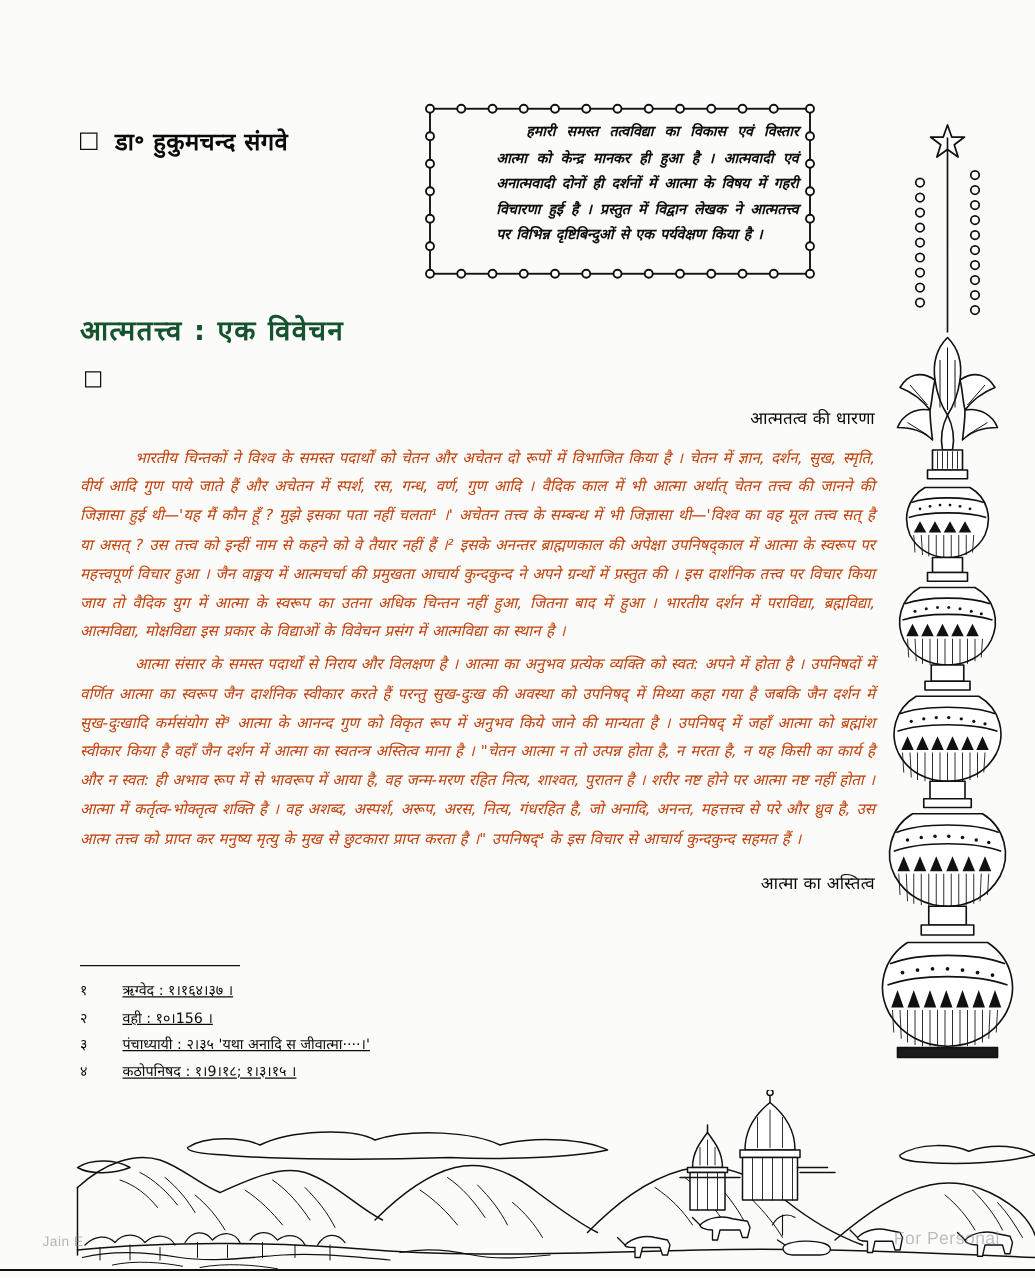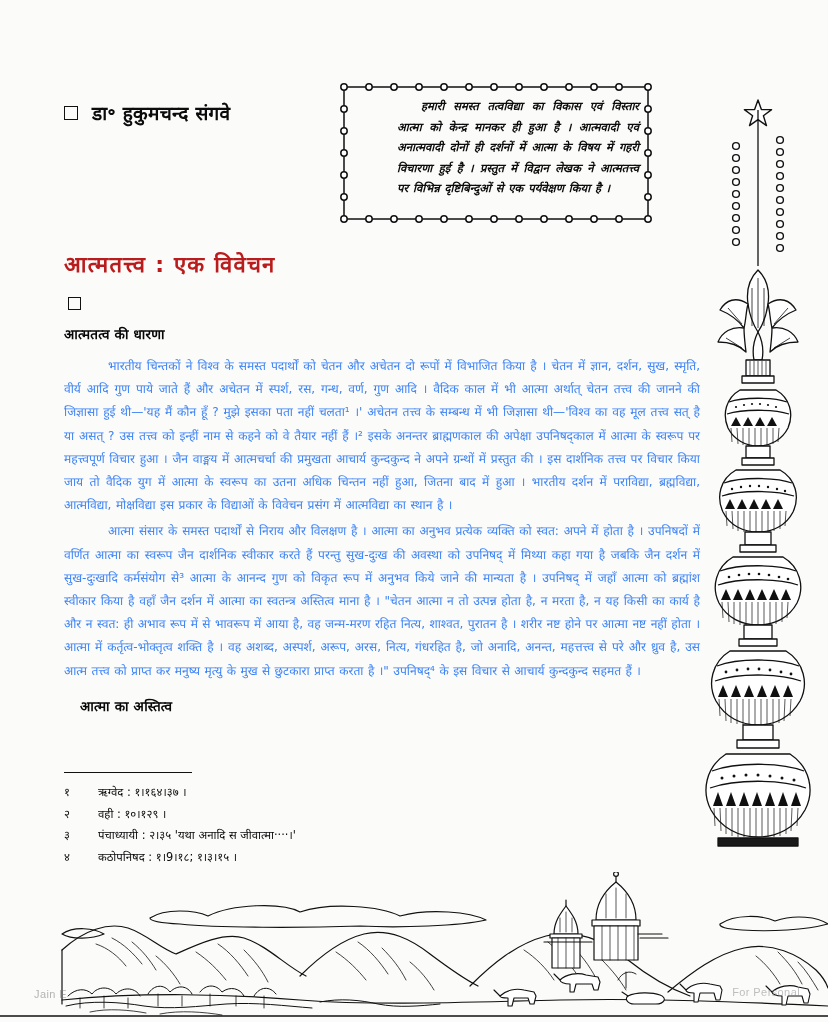--- a/index.html
+++ b/index.html
@@ -77,21 +77,21 @@
 
   
   .article-title {
     position: absolute;
     left: 64px;
     top: 248px;
     font-family: "DejaVu Sans", sans-serif;
     font-size: 22px;
     font-weight: 700;
     letter-spacing: 1.2px;
-    color: #b91c1c;
+    color: #14532d;
   }
 
   .sq-bullet-2 {
     position: absolute;
     left: 68px;
     top: 297px;
     width: 11px;
     height: 11px;
     border: 1.6px solid #111;
   }
@@ -100,35 +100,37 @@
   .body-col {
     position: absolute;
     left: 64px;
     top: 325px;
     width: 636px;
   }
   h2.section-head {
     margin: 0 0 12px 0;
     font-family: "DejaVu Sans", sans-serif;
     font-size: 13.5px;
-    font-weight: 700;
+    font-weight: 400;
     letter-spacing: .2px;
     color: #080808;
+    text-align: right;
   }
   h2.section-head.spaced { margin-top: 14px; margin-left: 16px; }
 
   p.body-para {
     margin: 0 0 3px 0;
     font-family: "DejaVu Sans", sans-serif;
     font-size: 12.1px;
     line-height: 23.2px;
     text-align: justify;
     text-indent: 44px;
-    color: #3b82f6;
+    color: #c2410c;
     word-spacing: .6px;
+    font-style: italic;
   }
 
   
   .fn-rule {
     position: absolute;
     left: 64px;
     top: 772px;
     width: 128px;
     height: 1.4px;
     background: #111;
@@ -144,21 +146,21 @@
     color: #0b0b0b;
   }
   .fn-row {
     display: flex;
     gap: 0;
   }
   .fn-num {
     width: 34px;
     flex: 0 0 34px;
   }
-  .fn-text { flex: 1 1 auto; }
+  .fn-text { flex: 1 1 auto; text-decoration: underline; }
 
   
   .pillar {
     position: absolute;
     left: 688px;
     top: 78px;
     width: 140px;
     height: 800px;
   }
 
@@ -173,21 +175,21 @@
 
   .watermark {
     position: absolute;
     font-family: Liberation Sans, sans-serif;
     font-size: 11px;
     color: rgba(120,120,120,.55);
     letter-spacing: .4px;
     user-select: none;
   }
   .wm-left  { left: 34px;  bottom: 22px; }
-  .wm-right { right: 28px; bottom: 24px; font-size: 11px; color: rgba(130,130,130,.5); }
+  .wm-right { right: 28px; bottom: 24px; font-size: 14px; color: rgba(130,130,130,.5); }
 </style>
 </head>
 <body>
 
 <div class="page">
 
   <div class="byline">
     <span class="sq-bullet"></span>
     <span class="byline-name">डा॰ हुकुमचन्द संगवे</span>
   </div>
@@ -255,21 +257,21 @@
   </div>
 
   <div class="fn-rule"></div>
   <div class="footnotes">
     <div class="fn-row">
       <span class="fn-num">१</span>
       <span class="fn-text">ऋग्वेद : १।१६४।३७ ।</span>
     </div>
     <div class="fn-row">
       <span class="fn-num">२</span>
-      <span class="fn-text">वही : १०।१२९ ।</span>
+      <span class="fn-text">वही : १०।156 ।</span>
     </div>
     <div class="fn-row">
       <span class="fn-num">३</span>
       <span class="fn-text">पंचाध्यायी : २।३५ 'यथा अनादि स जीवात्मा····।'</span>
     </div>
     <div class="fn-row">
       <span class="fn-num">४</span>
       <span class="fn-text">कठोपनिषद : १।9।१८; १।३।१५ ।</span>
     </div>
   </div>

